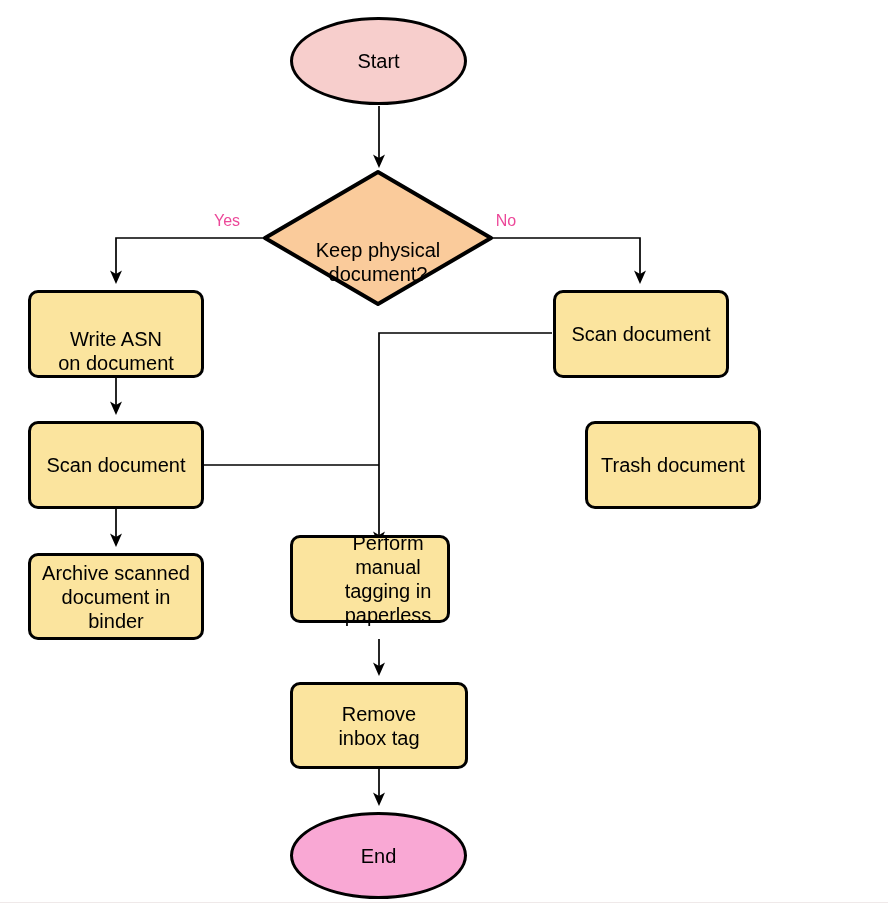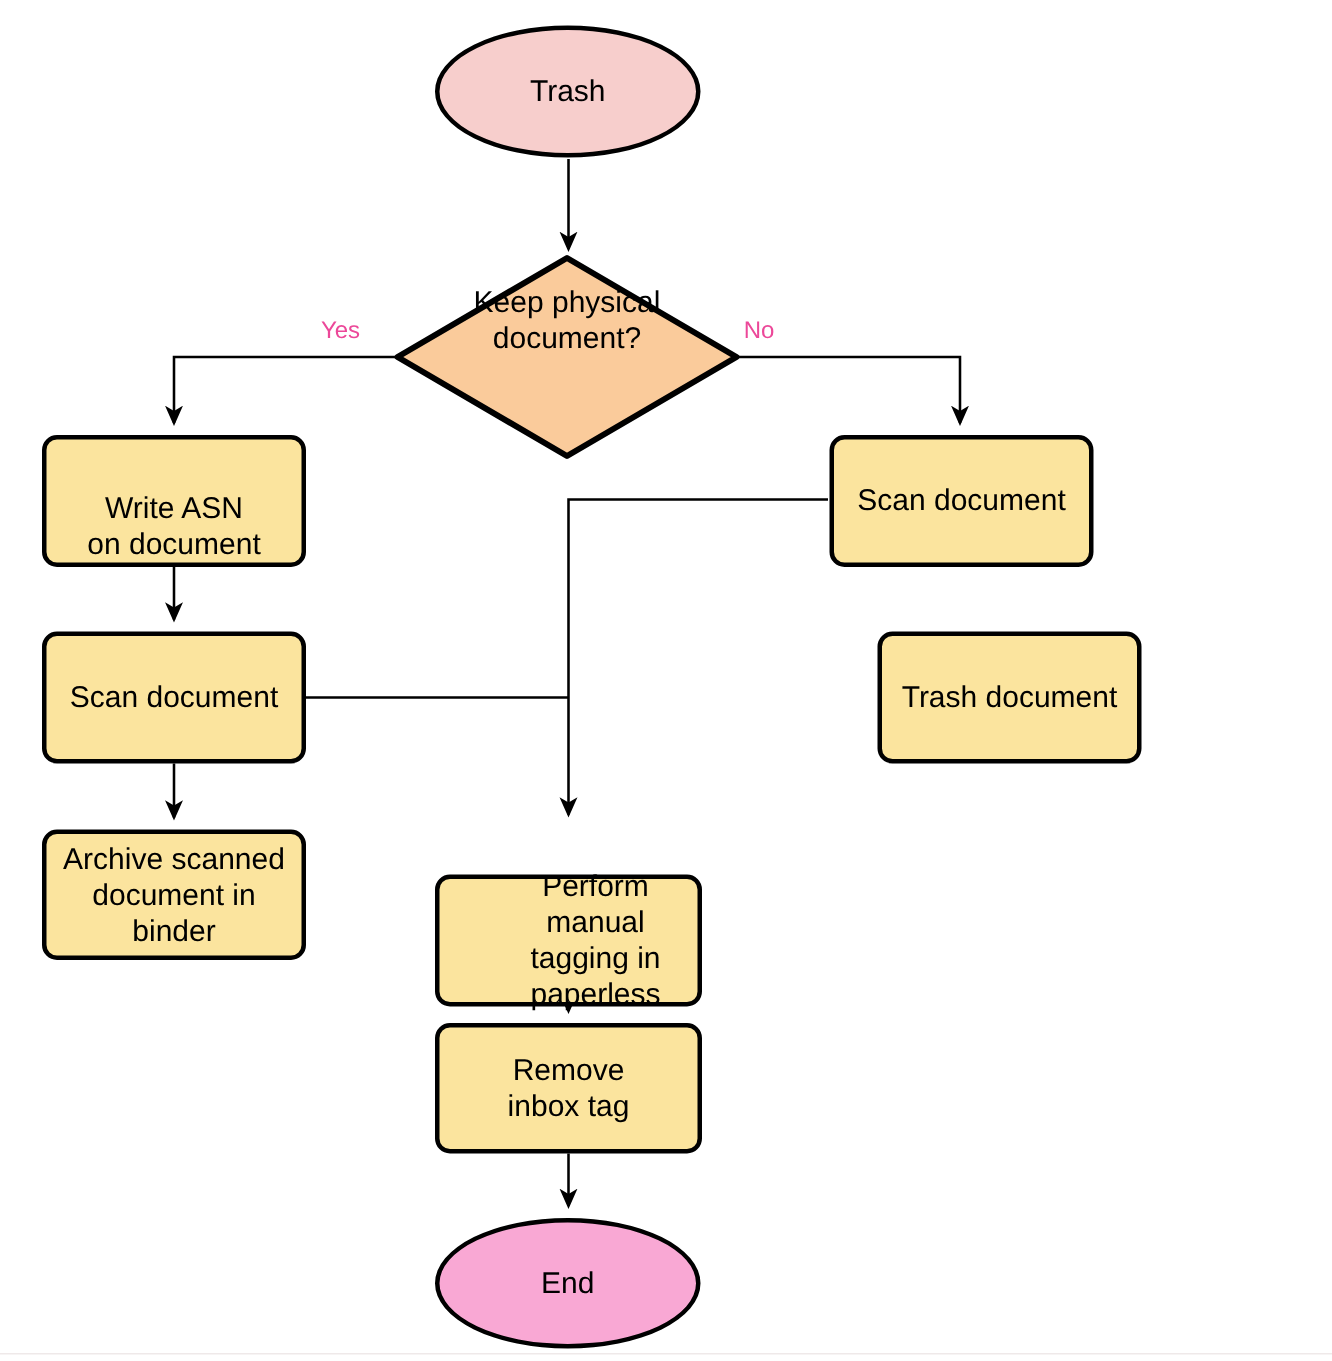--- a/index.html
+++ b/index.html
@@ -40,21 +40,21 @@
   }
   .node-label {
     font-size: 20px;
     line-height: 24px;
     white-space: pre-line;
     color: #000000;
   }
   .decision-label-wrap {
     position: absolute;
     display: flex;
-    align-items: flex-start;
+    align-items: flex-end;
     justify-content: center;
     text-align: center;
     pointer-events: none;
   }
   .edge-label {
     position: absolute;
     transform: translate(-50%, -50%);
     font-size: 16px;
     color: #ec4899;
     background: #ffffff;
@@ -100,21 +100,21 @@
       <path d="M 204 465 L 379 465"></path>
       <path d="M 552 333 L 379 333 L 379 543" marker-end="url(#arrow)"></path>
       <path d="M 379 639 L 379 674" marker-end="url(#arrow)"></path>
       <path d="M 379 769 L 379 804" marker-end="url(#arrow)"></path>
     </g>
 
     <polygon points="378,172 491,238 378,304 265,238" stroke="#000000" stroke-width="4" stroke-linejoin="round" style="fill: rgb(250, 203, 155);"></polygon>
   </svg>
 
   <div class="node terminator" style="left: 290px; top: 17px; width: 177px; height: 88px; background-color: rgb(247, 206, 204);">
-    <span class="node-label">Trash</span>
+    <span class="node-label">Start</span>
   </div>
 
   <div class="decision-label-wrap" style="left:278px; top:190px; width:200px; height:96px;">
     <span class="node-label">Keep physical
 document?</span>
   </div>
 
   <div class="edge-label" style="left:227px; top:221px;">Yes</div>
   <div class="edge-label" style="left:506px; top:221px;">No</div>
 
@@ -134,21 +134,21 @@
   </div>
 
   <div class="node process" style="left: 553px; top: 290px; width: 176px; height: 88px; background-color: rgb(251, 228, 158);">
     <span class="node-label">Scan document</span>
   </div>
 
   <div class="node process" style="left: 553px; top: 421px; width: 176px; height: 88px; background-color: rgb(251, 228, 158); margin-left: 32px;">
     <span class="node-label">Trash document</span>
   </div>
 
-  <div class="node process" style="left: 290px; top: 583px; width: 178px; height: 88px; background-color: rgb(251, 228, 158); padding-left: 36px;">
+  <div class="node process" style="left: 290px; top: 535px; width: 160px; height: 88px; background-color: rgb(251, 228, 158); padding-left: 36px;">
     <span class="node-label">Perform manual
 tagging in
 paperless</span>
   </div>
 
 
   <div class="node process" style="left: 290px; top: 682px; width: 178px; height: 87px; background-color: rgb(251, 228, 158);">
     <span class="node-label">Remove
 inbox tag</span>
   </div>

